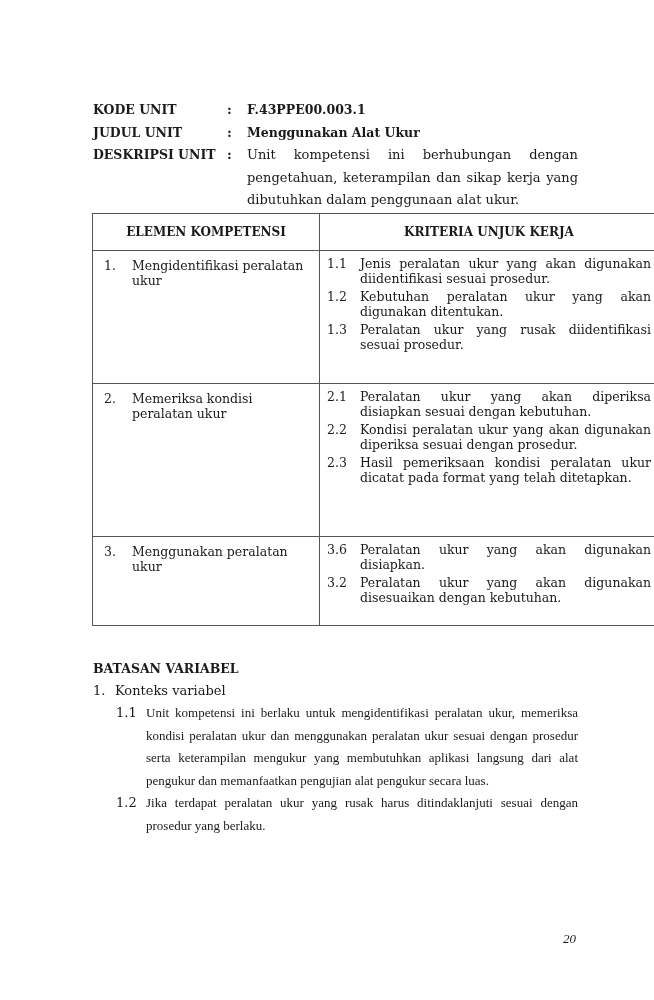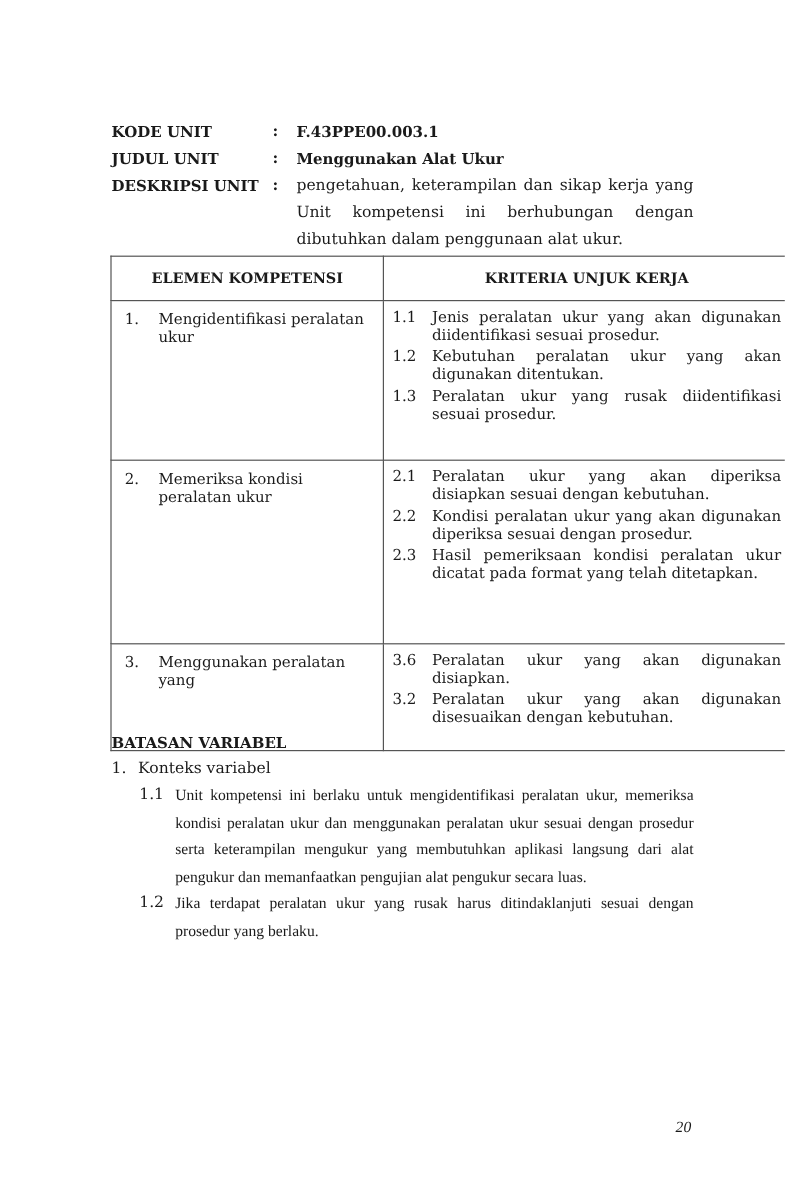--- a/index.html
+++ b/index.html
@@ -25,21 +25,21 @@
   .elem-num { width: 28px; }
   .elem-text { flex: 1; }
   .kuk-list { padding: 4px 6px 10px 6px; }
   .kuk { display: flex; line-height: 15px; margin-bottom: 3px; }
   .kuk-num { width: 33px; }
   .kuk-text { flex: 1; text-align: justify; }
   tr.r1 td { height: 130px; }
   tr.r2 td { height: 150px; }
   tr.r3 td { height: 86px; }
 
-  .batasan { position: absolute; left: 93px; top: 608px; width: 485px; font-size: 13px; }
+  .batasan { position: absolute; left: 93px; top: 658px; width: 485px; font-size: 13px; }
   .bat-title { font-weight: bold; font-size: 12.5px; line-height: 22px; }
   .bat-item { display: flex; line-height: 22px; }
   .bat-item-num { width: 22px; }
   .bat-sub { display: flex; line-height: 22.5px; padding-left: 23px; }
   .bat-sub-num { width: 30px; }
   .bat-sub-text { flex: 1; text-align: justify; font-family: Liberation Serif, serif; }
 
   .page-number { position: absolute; left: 563px; top: 931px; font-size: 13px;
                  font-family: "Liberation Serif", serif; font-style: italic; }
 </style>
@@ -56,22 +56,22 @@
     </div>
     <div class="meta-row">
       <span class="meta-label">JUDUL UNIT</span>
       <span class="meta-colon">:</span>
       <span class="meta-value bold">Menggunakan Alat Ukur</span>
     </div>
     <div class="meta-row">
       <span class="meta-label">DESKRIPSI UNIT</span>
       <span class="meta-colon">:</span>
       <span class="meta-value">
+        <span class="ln">Unit kompetensi ini berhubungan dengan</span>
         <span class="ln">pengetahuan, keterampilan dan sikap kerja yang</span>
-        <span class="ln">Unit kompetensi ini berhubungan dengan</span>
         <span class="ln last">dibutuhkan dalam penggunaan alat ukur.</span>
       </span>
     </div>
   </div>
 
   <table class="kt">
     <thead>
       <tr>
         <th class="c1">ELEMEN KOMPETENSI</th>
         <th>KRITERIA UNJUK KERJA</th>
@@ -123,21 +123,21 @@
               <span class="kuk-num">2.3</span>
               <span class="kuk-text">Hasil pemeriksaan kondisi peralatan ukur dicatat pada format yang telah ditetapkan.</span>
             </div>
           </div>
         </td>
       </tr>
       <tr class="r3">
         <td>
           <div class="elem">
             <span class="elem-num">3.</span>
-            <span class="elem-text">Menggunakan peralatan yang</span>
+            <span class="elem-text">Menggunakan peralatan ukur</span>
           </div>
         </td>
         <td>
           <div class="kuk-list">
             <div class="kuk">
               <span class="kuk-num">3.6</span>
               <span class="kuk-text">Peralatan ukur yang akan digunakan disiapkan.</span>
             </div>
             <div class="kuk">
               <span class="kuk-num">3.2</span>

